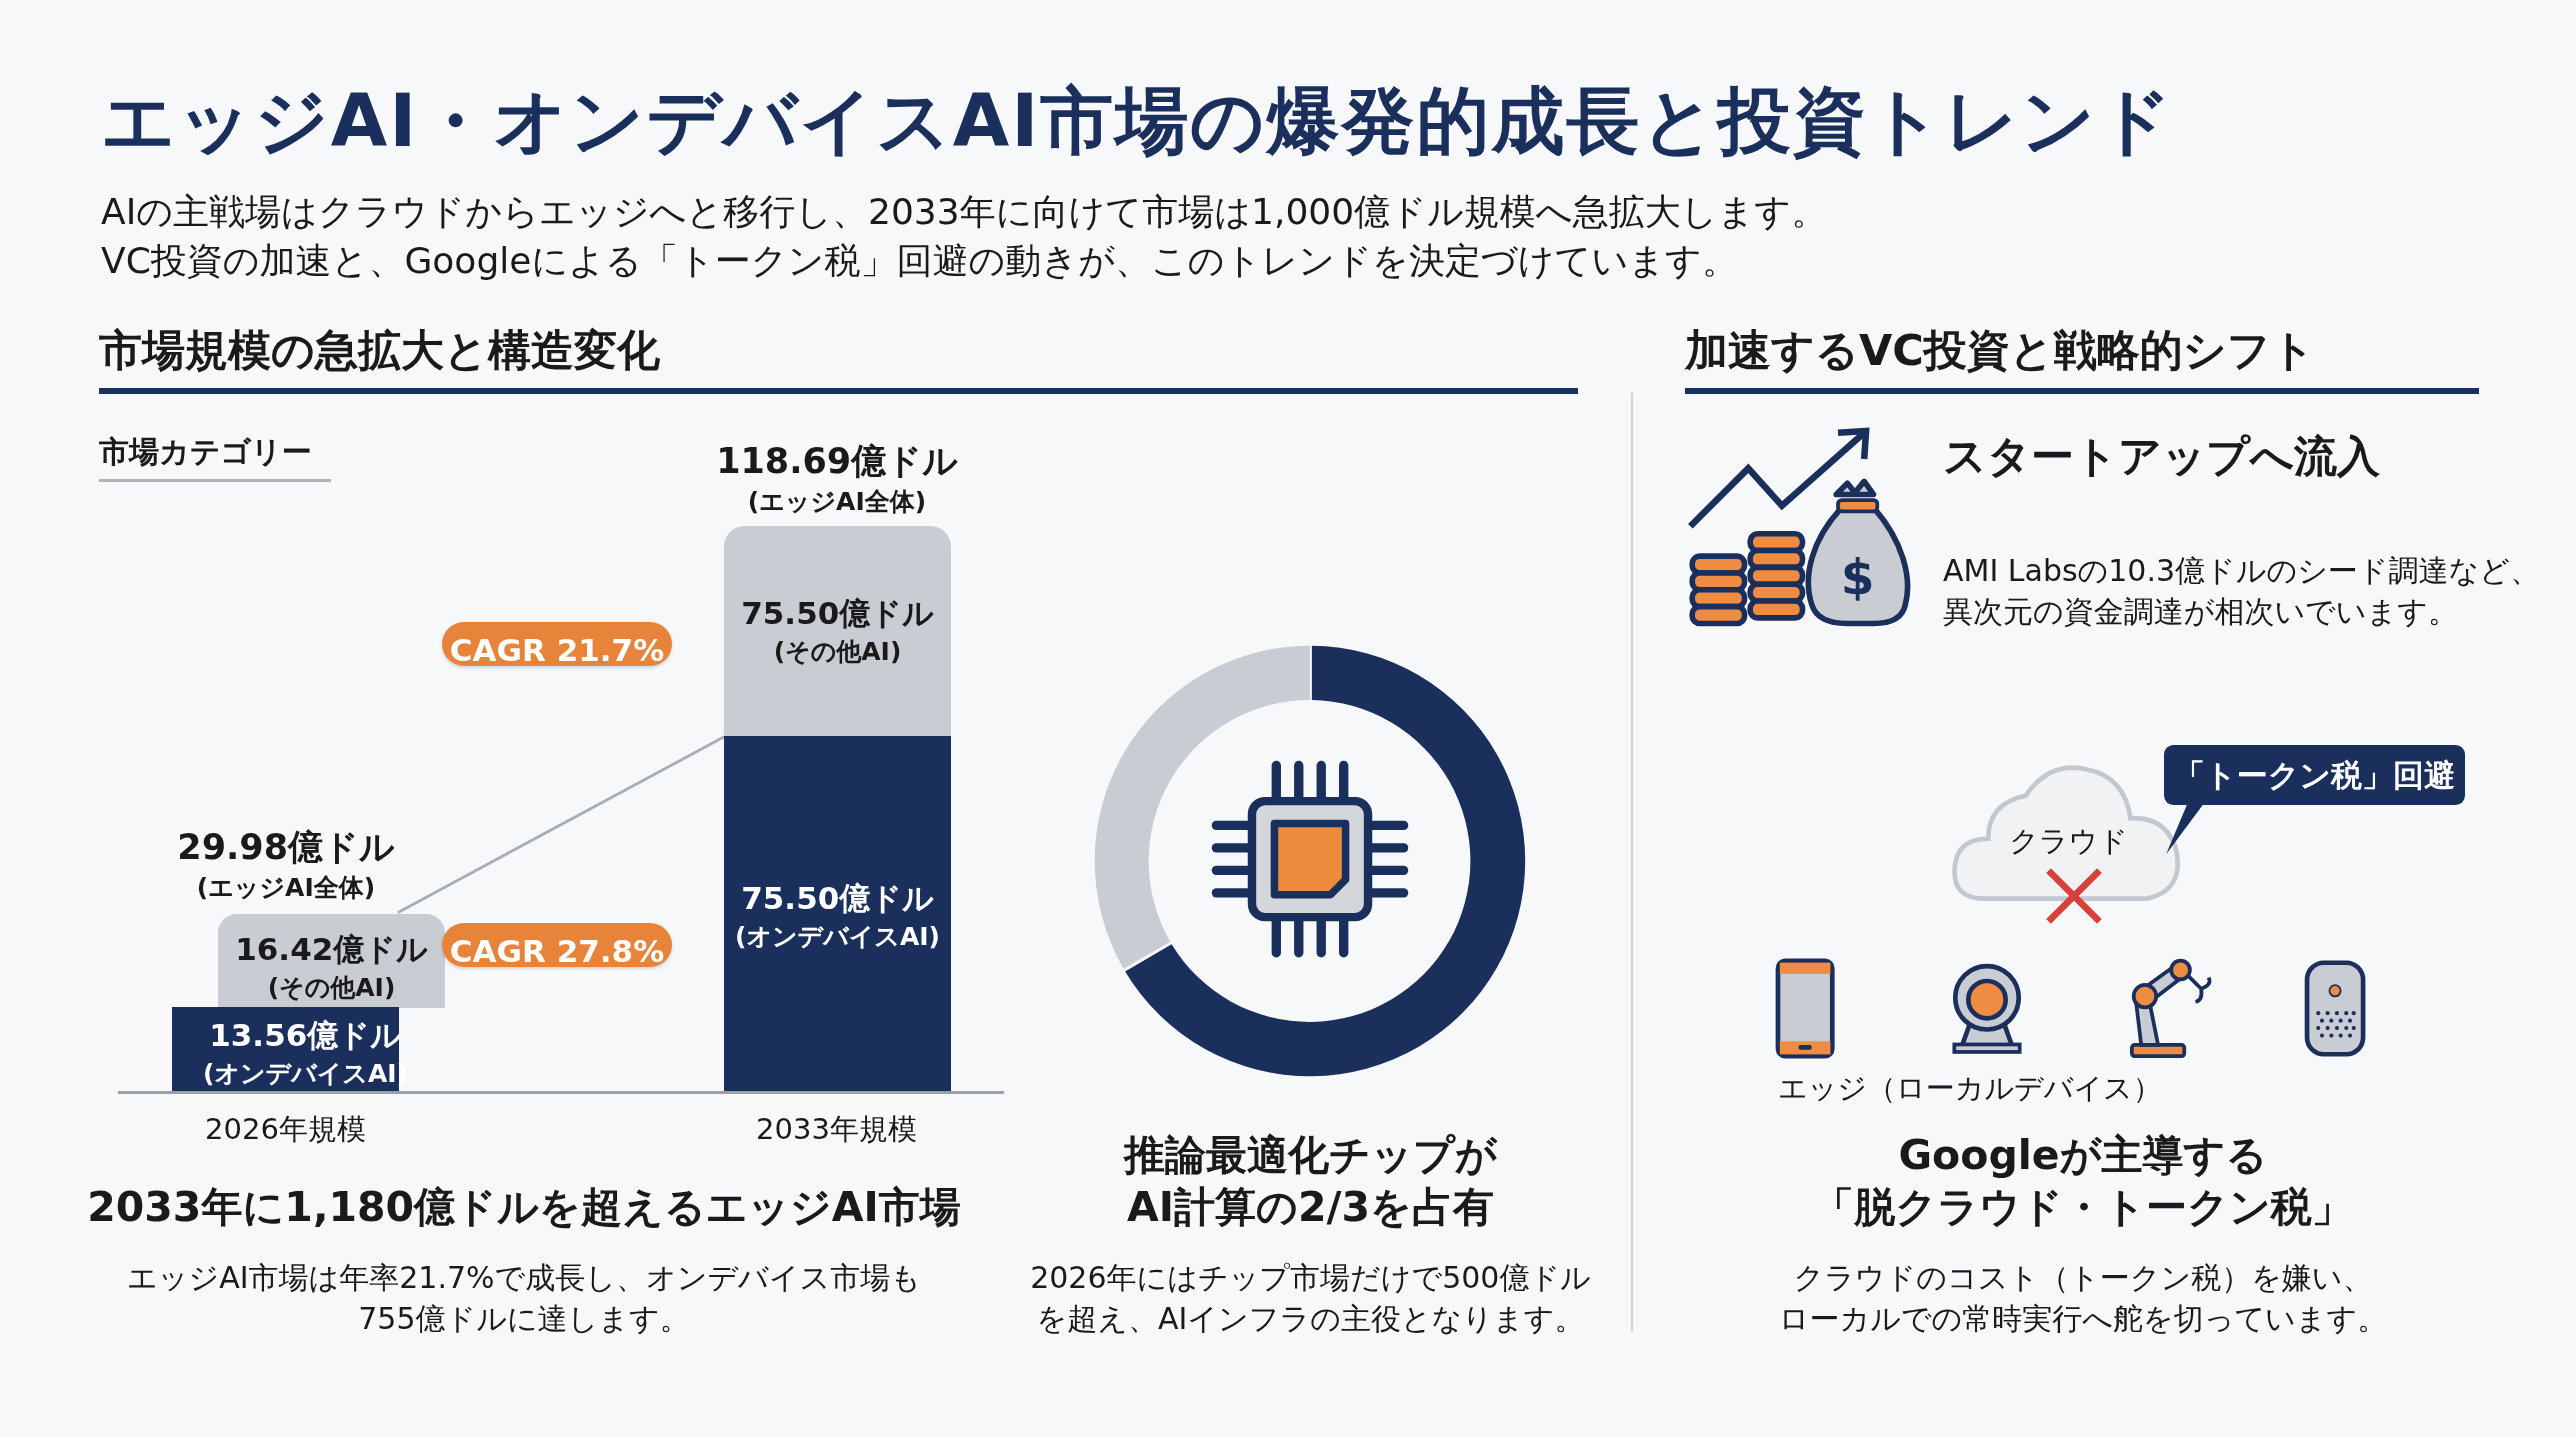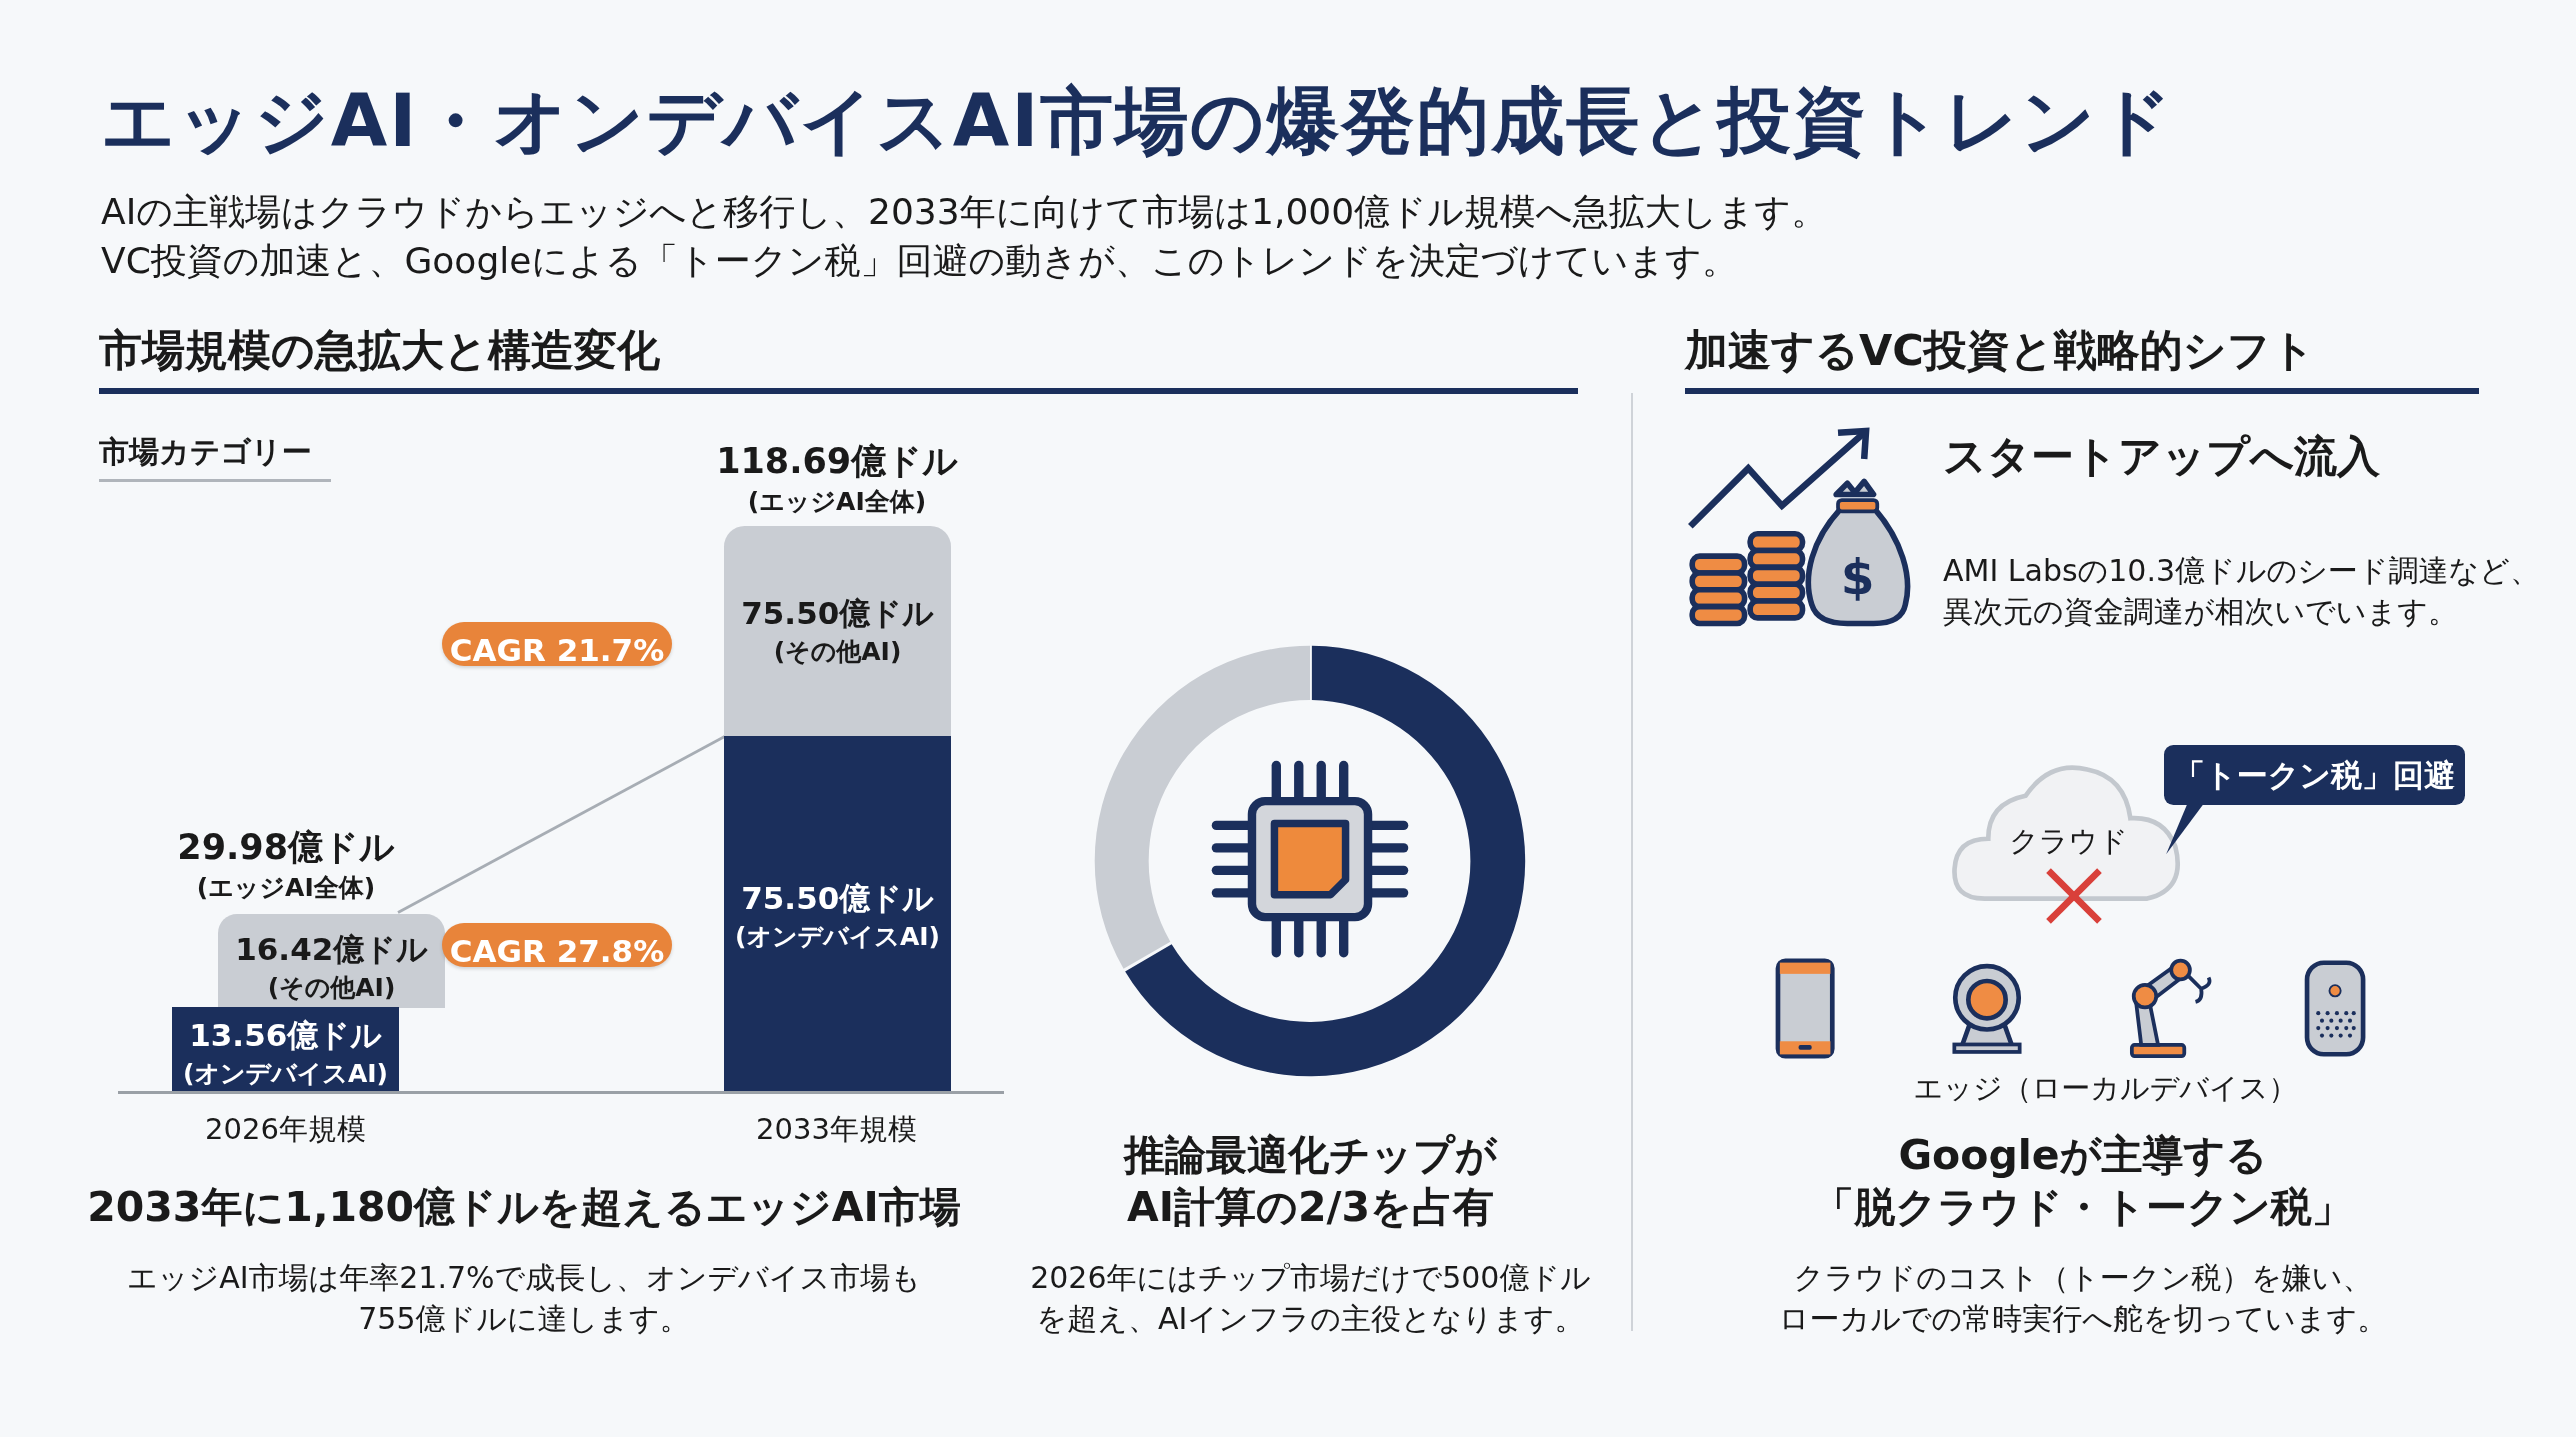--- a/index.html
+++ b/index.html
@@ -47,21 +47,21 @@
   .caption-b { text-align:center; font-size:30px; line-height:41px;margin-top:8px; }
 
   .vc-h { left:1943px; top:429px; font-size:43px; font-weight:bold; line-height:54px; }
   .vc-b { left:1943px; top:550px; font-size:30px; line-height:41px; }
 
   .bubble {
     left:2164px; top:745px; width:301px; height:60px; background:#1b2f5c; color:#fff;
     border-radius:9.4px; font-size:31px; font-weight:bold; text-align:center; line-height:60px;
   }
   .cloud-lbl { left:1975px; top:822px; width:187px; text-align:center; font-size:29px; }
-  .edge-lbl { left:1778px; top:1069px; width:655px; text-align:center; font-size:29px; }
+  .edge-lbl { left:1778px; top:1069px; width:655px; font-size:29px; }
 </style>
 </head>
 <body>
 
 <div class="abs title">エッジAI・オンデバイスAI市場の爆発的成長と投資トレンド</div>
 <div class="abs subtitle">
   <div>AIの主戦場はクラウドからエッジへと移行し、2033年に向けて市場は1,000億ドル規模へ急拡大します。</div>
   <div>VC投資の加速と、Googleによる「トークン税」回避の動きが、このトレンドを決定づけています。</div>
 </div>
 
@@ -79,21 +79,21 @@
   <span class="v">29.98億ドル</span>
   <span class="s">(エッジAI全体)</span>
 </div>
 <div class="abs bar-gray" style="left:172px;top:914px;width:227px;height:94px;border-radius:19px 19px 0 0;margin-left:46px;">
   <div class="bar-txt" style="margin-top:15px;">
     <div class="val">16.42億ドル</div>
     <div class="sub">(その他AI)</div>
   </div>
 </div>
 <div class="abs bar-navy" style="left:172px;top:1007px;width:227px;height:84px;">
-  <div class="bar-txt white" style="margin-top:7.5px;">
+  <div class="bar-txt white" style="margin-top:7.5px;padding-left:20px;">
     <div class="val">13.56億ドル</div>
     <div class="sub">(オンデバイスAI)</div>
   </div>
 </div>
 
 <div class="abs total" style="left:687px;top:438px;">
   <span class="v">118.69億ドル</span>
   <span class="s">(エッジAI全体)</span>
 </div>
 <div class="abs bar-gray" style="left:724px;top:526px;width:227px;height:210px;border-radius:20.6px 20.6px 0 0;">

